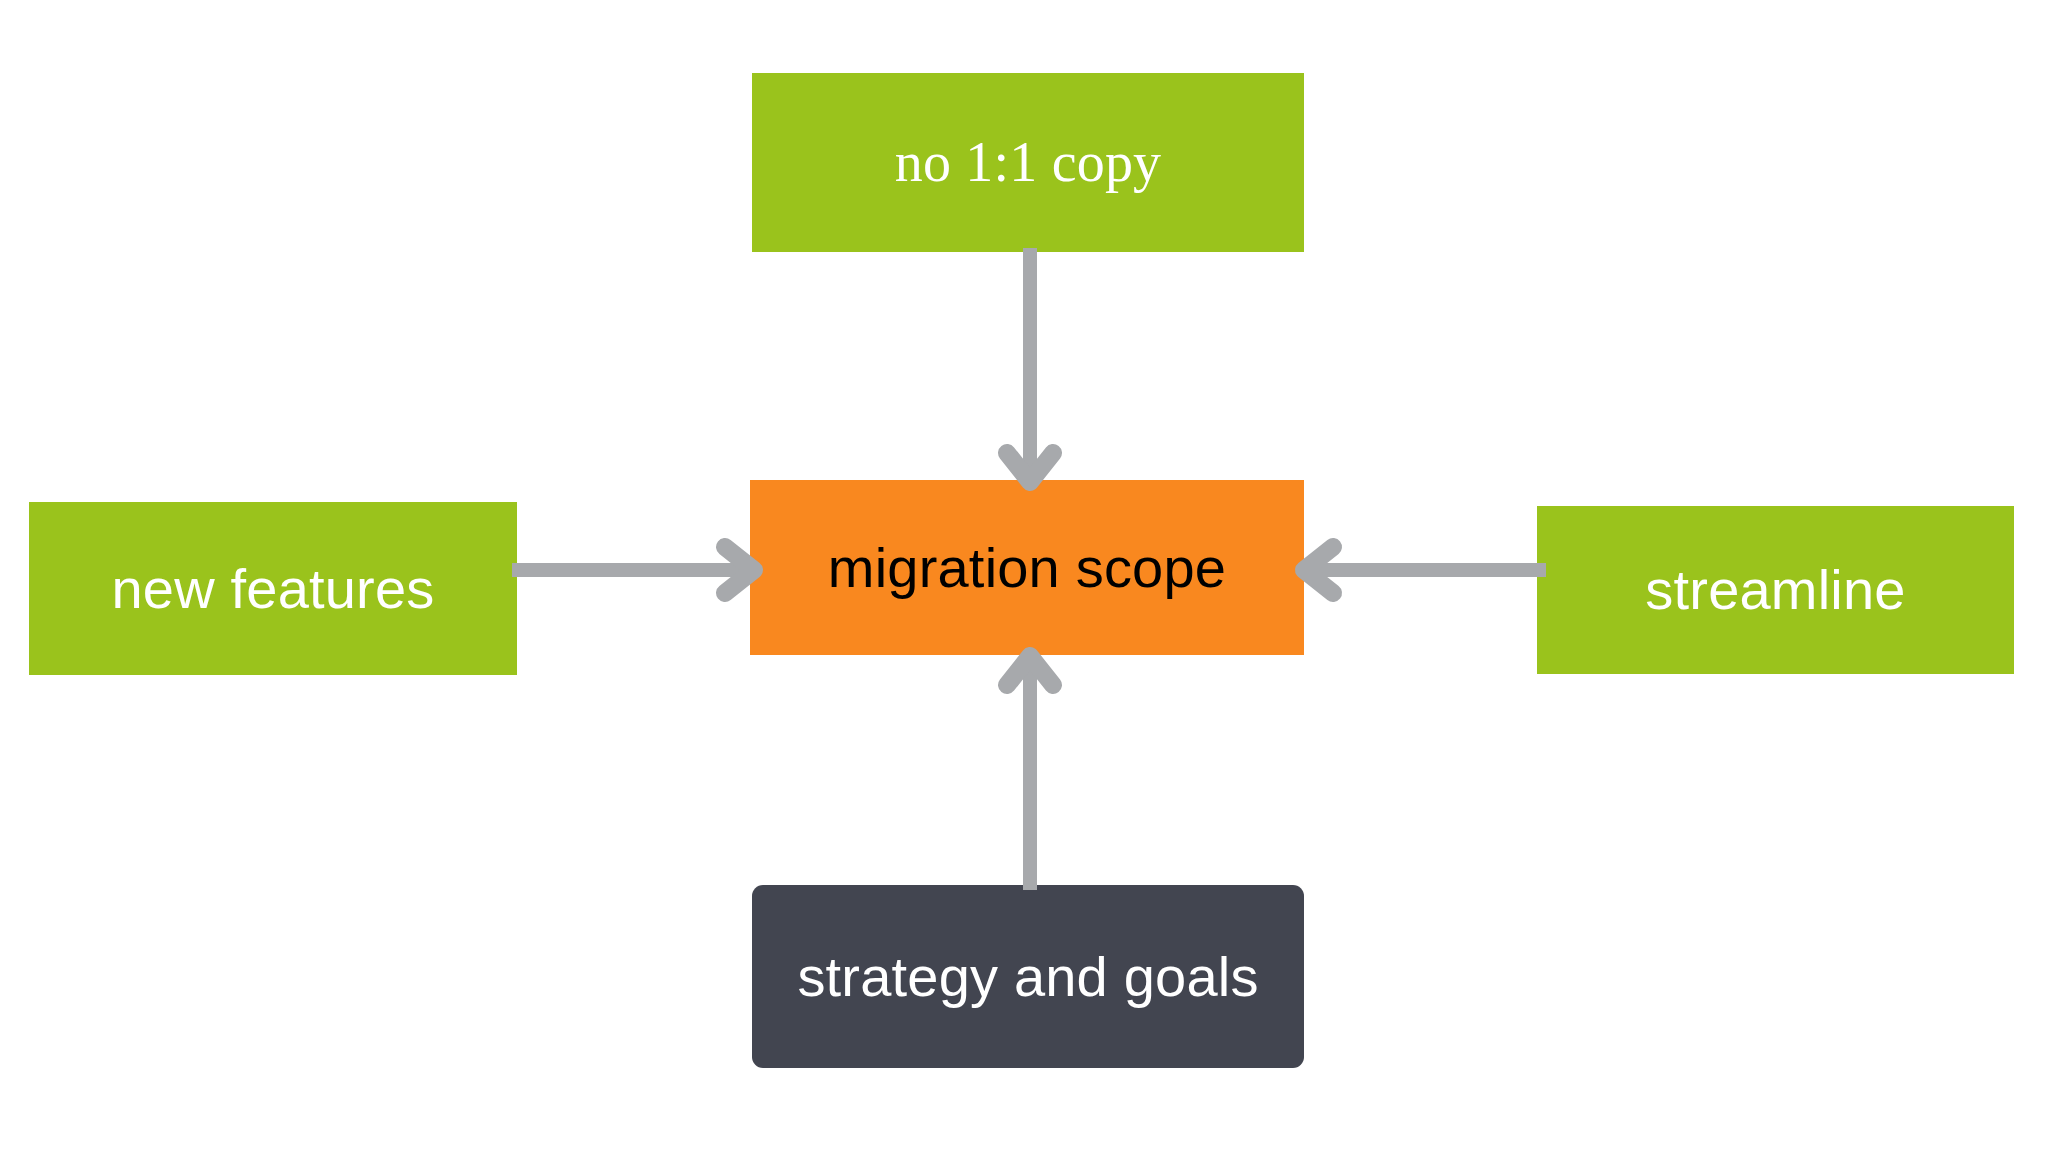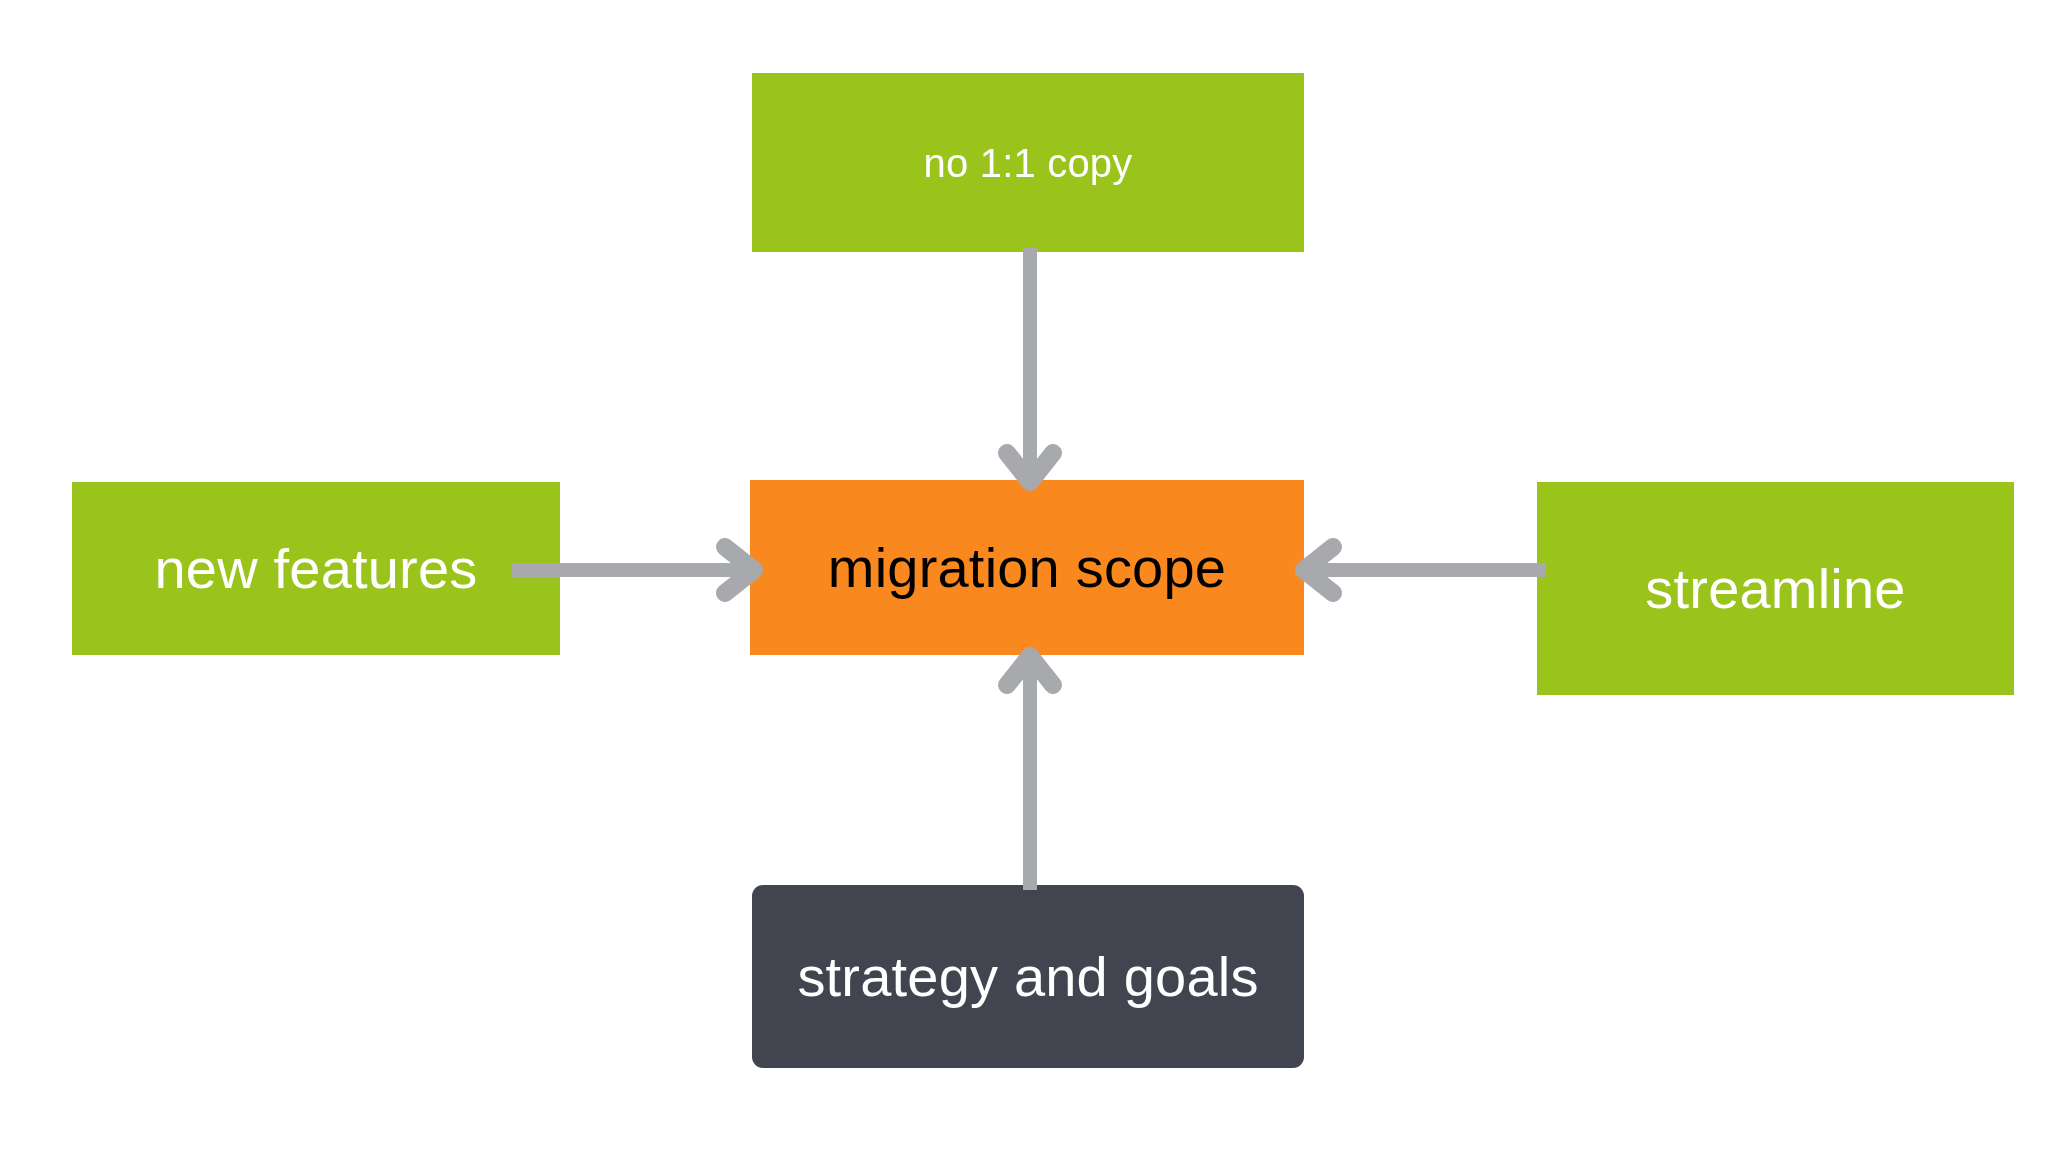--- a/index.html
+++ b/index.html
@@ -36,42 +36,42 @@
   .node-label {
     display: block;
   }
 
   
   #node-no-copy {
     left: 752px;
     top: 73px;
     width: 552px;
     height: 179px;
-    font-size: 40px;
+    font-size: 56px;
+    font-family: Liberation Serif, serif;
   }
   #node-new-features {
     left: 29px;
-    top: 482px;
+    top: 502px;
     width: 488px;
     height: 173px;
     font-size: 56px;
-    margin-left: 43px;
   }
   #node-migration-scope {
     left: 750px;
     top: 480px;
     width: 554px;
     height: 175px;
     font-size: 56px;
   }
   #node-streamline {
     left: 1537px;
-    top: 482px;
+    top: 506px;
     width: 477px;
-    height: 213px;
+    height: 168px;
     font-size: 56px;
     justify-content: center;
   }
   #node-strategy-goals {
     left: 752px;
     top: 885px;
     width: 552px;
     height: 183px;
     font-size: 56px;
     border-radius: 11px;

